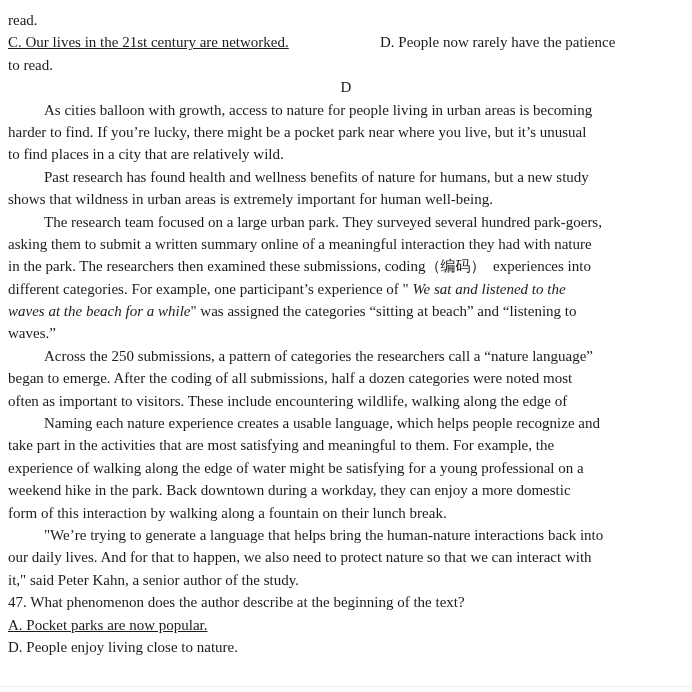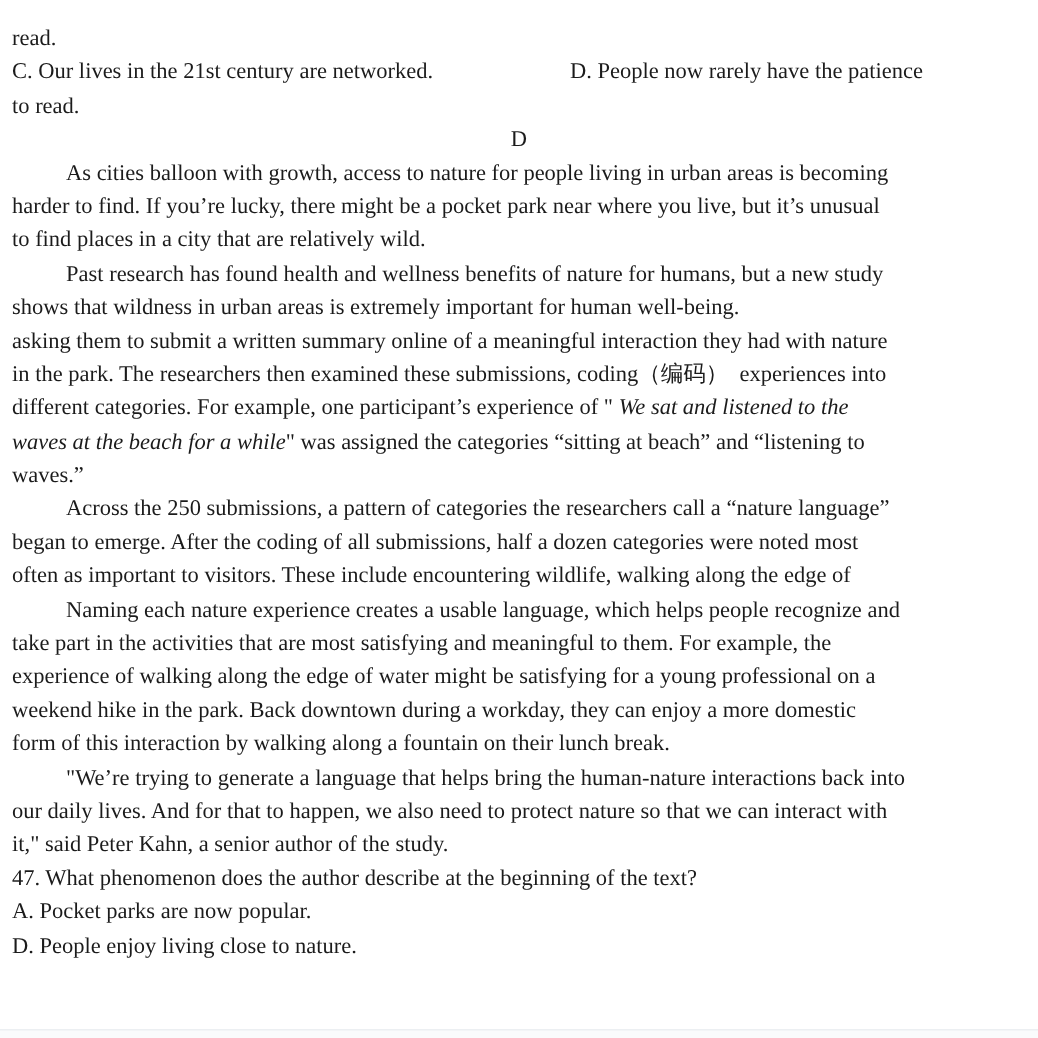--- a/index.html
+++ b/index.html
@@ -6,30 +6,30 @@
   body {
     width: 692px; height: 692px;
     background: #ffffff;
     font-family: "Liberation Serif", "DejaVu Serif", serif;
     font-size: 15px;
     line-height: 22.4px;
     color: #1b1b1b;
     overflow: hidden;
     position: relative;
   }
-  .page { padding: 15px 8px 0 8px; }
+  .page { padding: 9px 8px 0 8px; }
   .line {
     height: 22.4px;
     white-space: pre;
     overflow: hidden;
   }
   .indent { text-indent: 36px; }
   .center { text-align: center; }
   .row { display: flex; height: 22.4px; }
-  .row .opt-left { flex: none; white-space: pre; overflow: hidden; }
+  .row .opt-left { flex: none; white-space: pre; overflow: hidden; text-decoration: underline; }
   .top-row .opt-left { width: 372px; }
   .q-row .opt-left { width: 292px; }
   .row .opt-right { flex: 1; white-space: pre; overflow: hidden; }
   .italic { font-style: italic; text-align: right; }
   .bottom-strip {
     position: absolute;
     left: 0; right: 0; bottom: 0;
     height: 5px;
     background: #fafbfc;
     border-top: 1px solid #eceff2;
@@ -50,20 +50,21 @@
   <div class="line">to read.</div>
 
   <div class="line center">D</div>
 
   <div id="passage">
       <div class="line indent"><span>As cities balloon with growth, access to nature for people living in urban areas is becoming</span></div>
       <div class="line"><span>harder to find. If you’re lucky, there might be a pocket park near where you live, but it’s unusual</span></div>
       <div class="line"><span>to find places in a city that are relatively wild.</span></div>
       <div class="line indent"><span>Past research has found health and wellness benefits of nature for humans, but a new study</span></div>
       <div class="line"><span>shows that wildness in urban areas is extremely important for human well-being.</span></div>
+      <div class="line indent"><span>The research team focused on a large urban park. They surveyed several hundred park-goers,</span></div>
       <div class="line"><span>asking them to submit a written summary online of a meaningful interaction they had with nature</span></div>
       <div class="line"><span>in the park. The researchers then examined these submissions, coding（编码）  experiences into</span></div>
       <div class="line"><span>different categories. For example, one participant’s experience of " </span><span class="italic">We sat and listened to the</span></div>
       <div class="line"><span class="italic">waves at the beach for a while</span><span>" was assigned the categories “sitting at beach” and “listening to</span></div>
       <div class="line"><span>waves.”</span></div>
       <div class="line indent"><span>Across the 250 submissions, a pattern of categories the researchers call a “nature language”</span></div>
       <div class="line"><span>began to emerge. After the coding of all submissions, half a dozen categories were noted most</span></div>
       <div class="line"><span>often as important to visitors. These include encountering wildlife, walking along the edge of</span></div>
       <div class="line indent"><span>Naming each nature experience creates a usable language, which helps people recognize and</span></div>
       <div class="line"><span>take part in the activities that are most satisfying and meaningful to them. For example, the</span></div>

